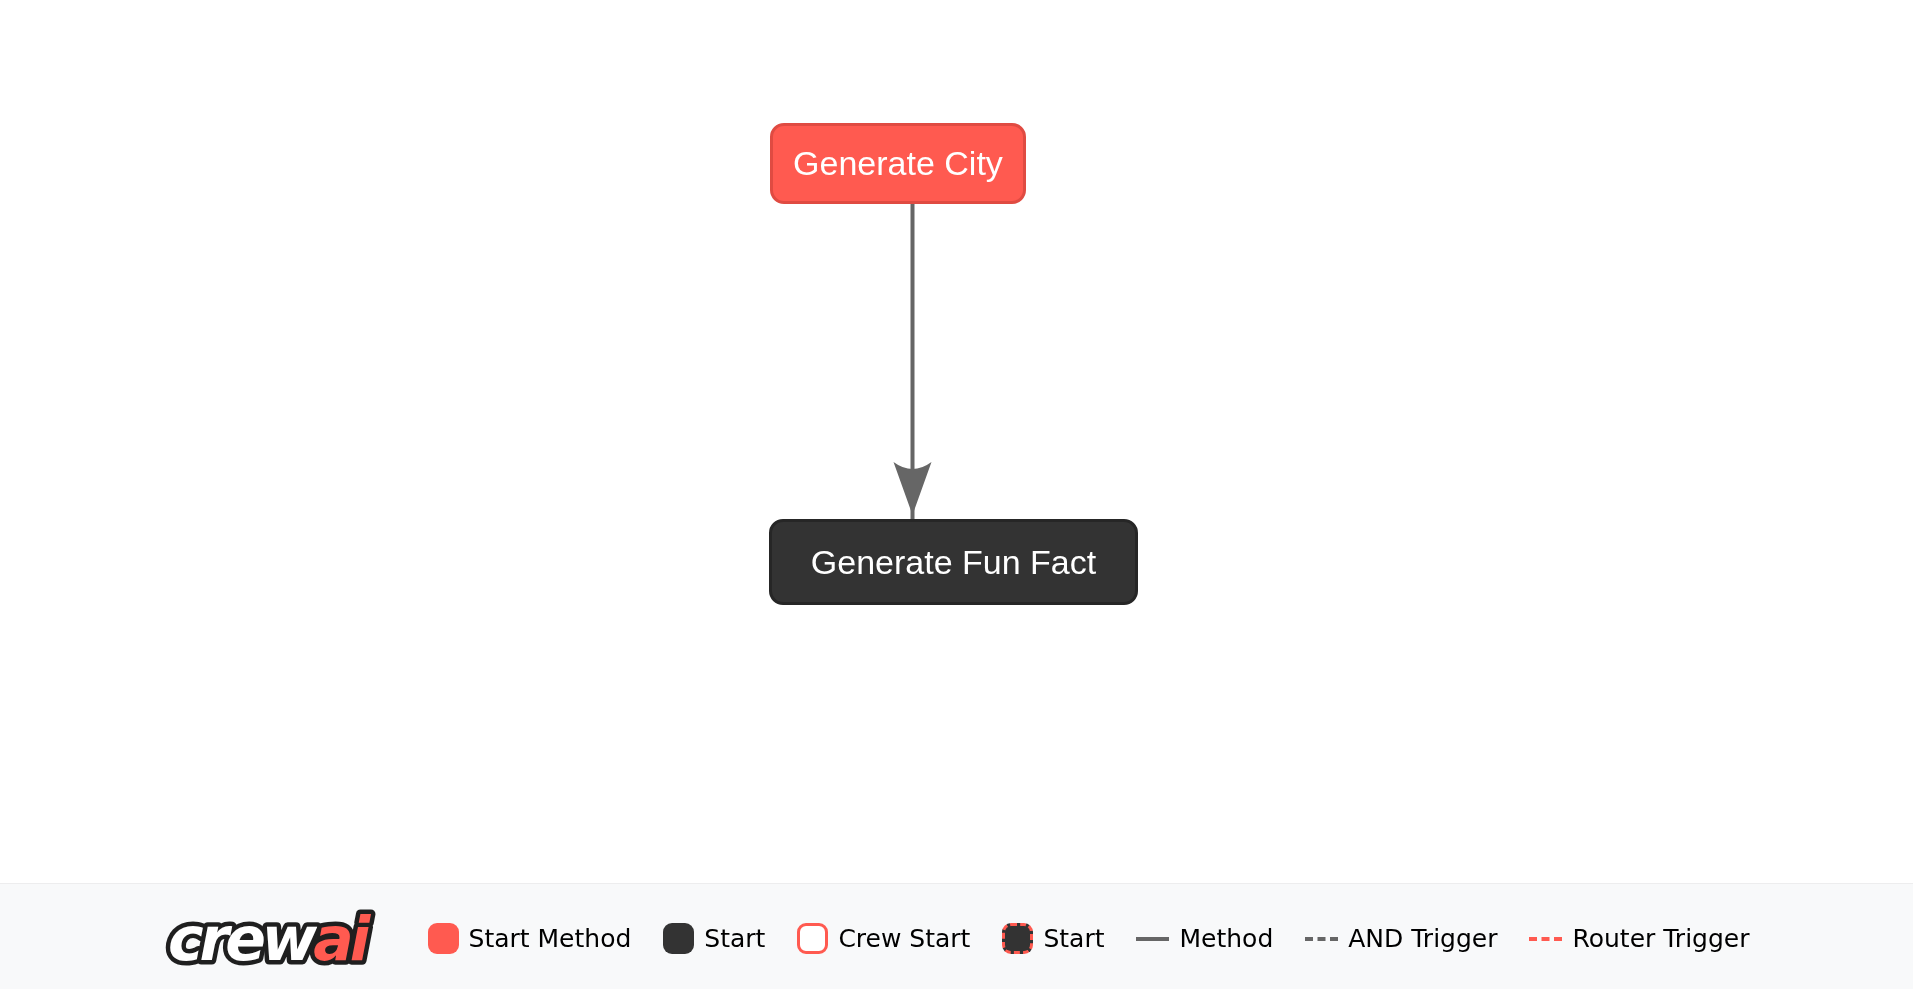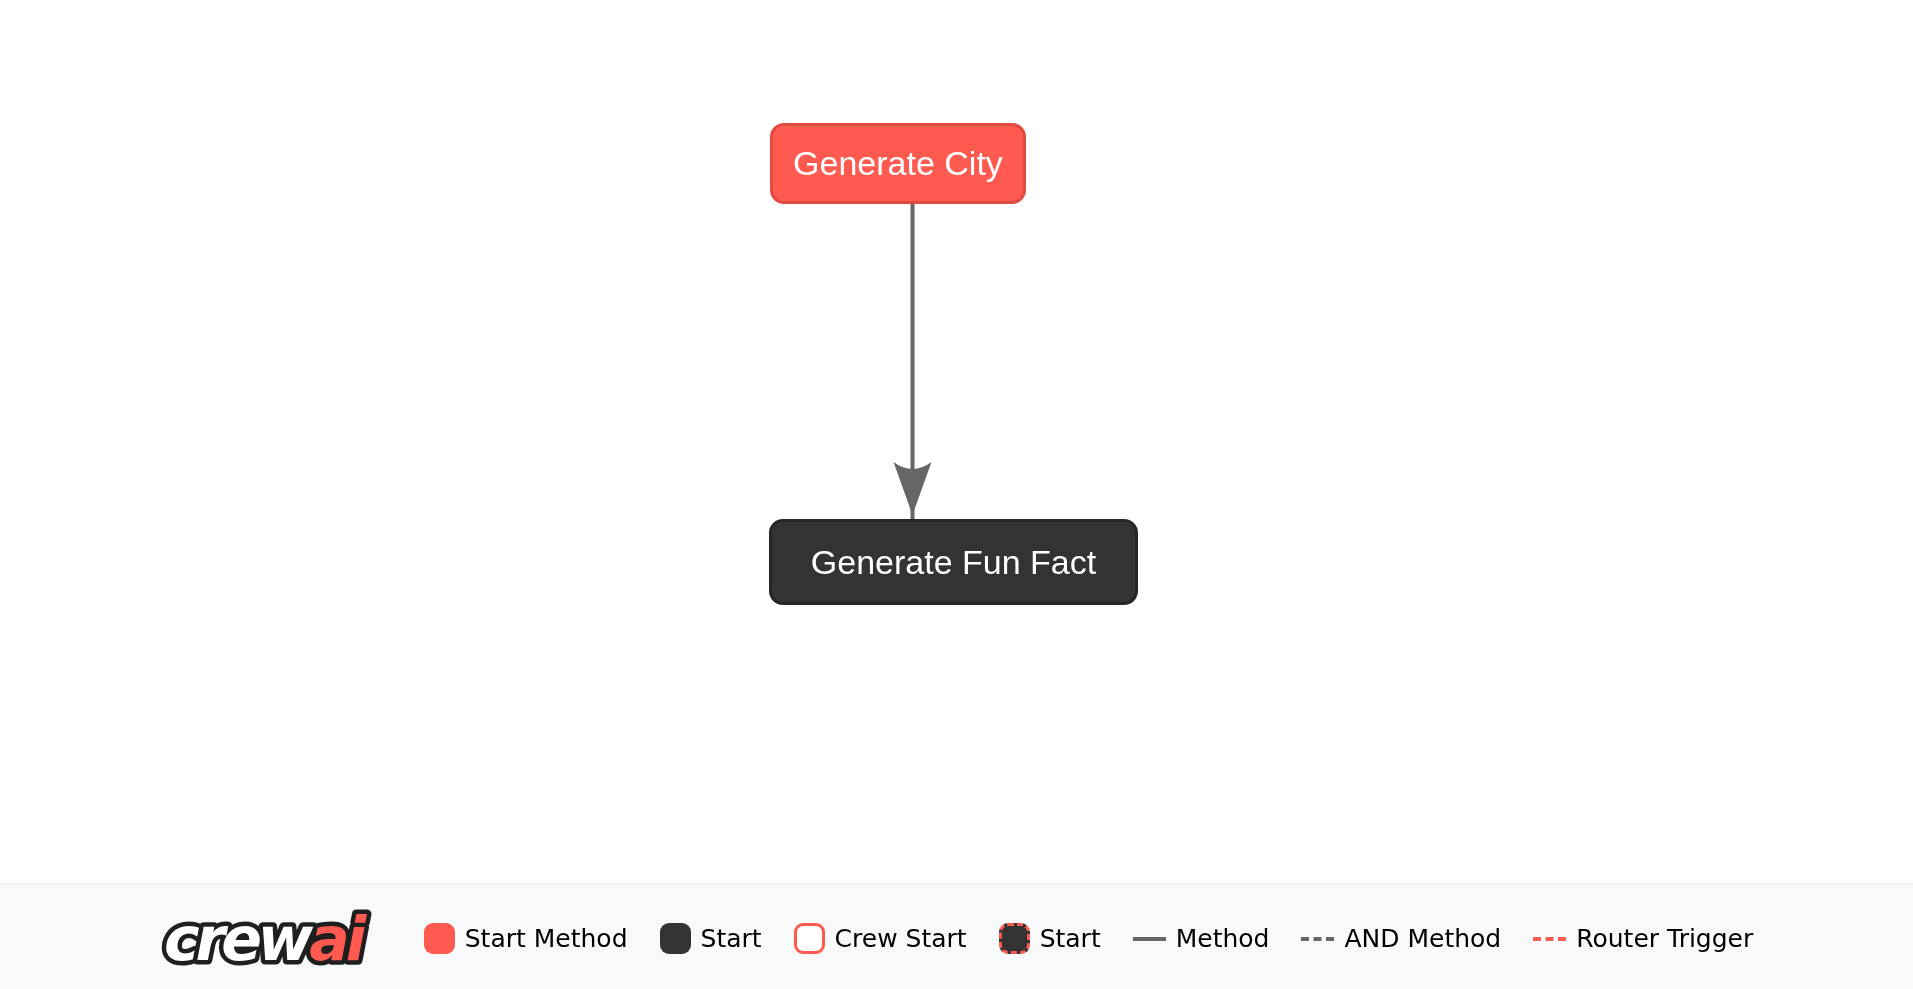--- a/index.html
+++ b/index.html
@@ -140,21 +140,21 @@
     <span>Start</span>
   </div>
 
   <div class="legend-item">
     <span class="line-swatch line-solid" style="border-top-color: rgb(102, 102, 102);"></span>
     <span>Method</span>
   </div>
 
   <div class="legend-item">
     <span class="line-swatch line-dashed" style="border-top-color: rgb(102, 102, 102);"></span>
-    <span>AND Method</span>
+    <span>AND Trigger</span>
   </div>
 
   <div class="legend-item">
     <span class="line-swatch line-dashed" style="border-top-color: rgb(255, 90, 80);"></span>
     <span>Router Trigger</span>
   </div>
 
 </div>
 
 </body></html>

